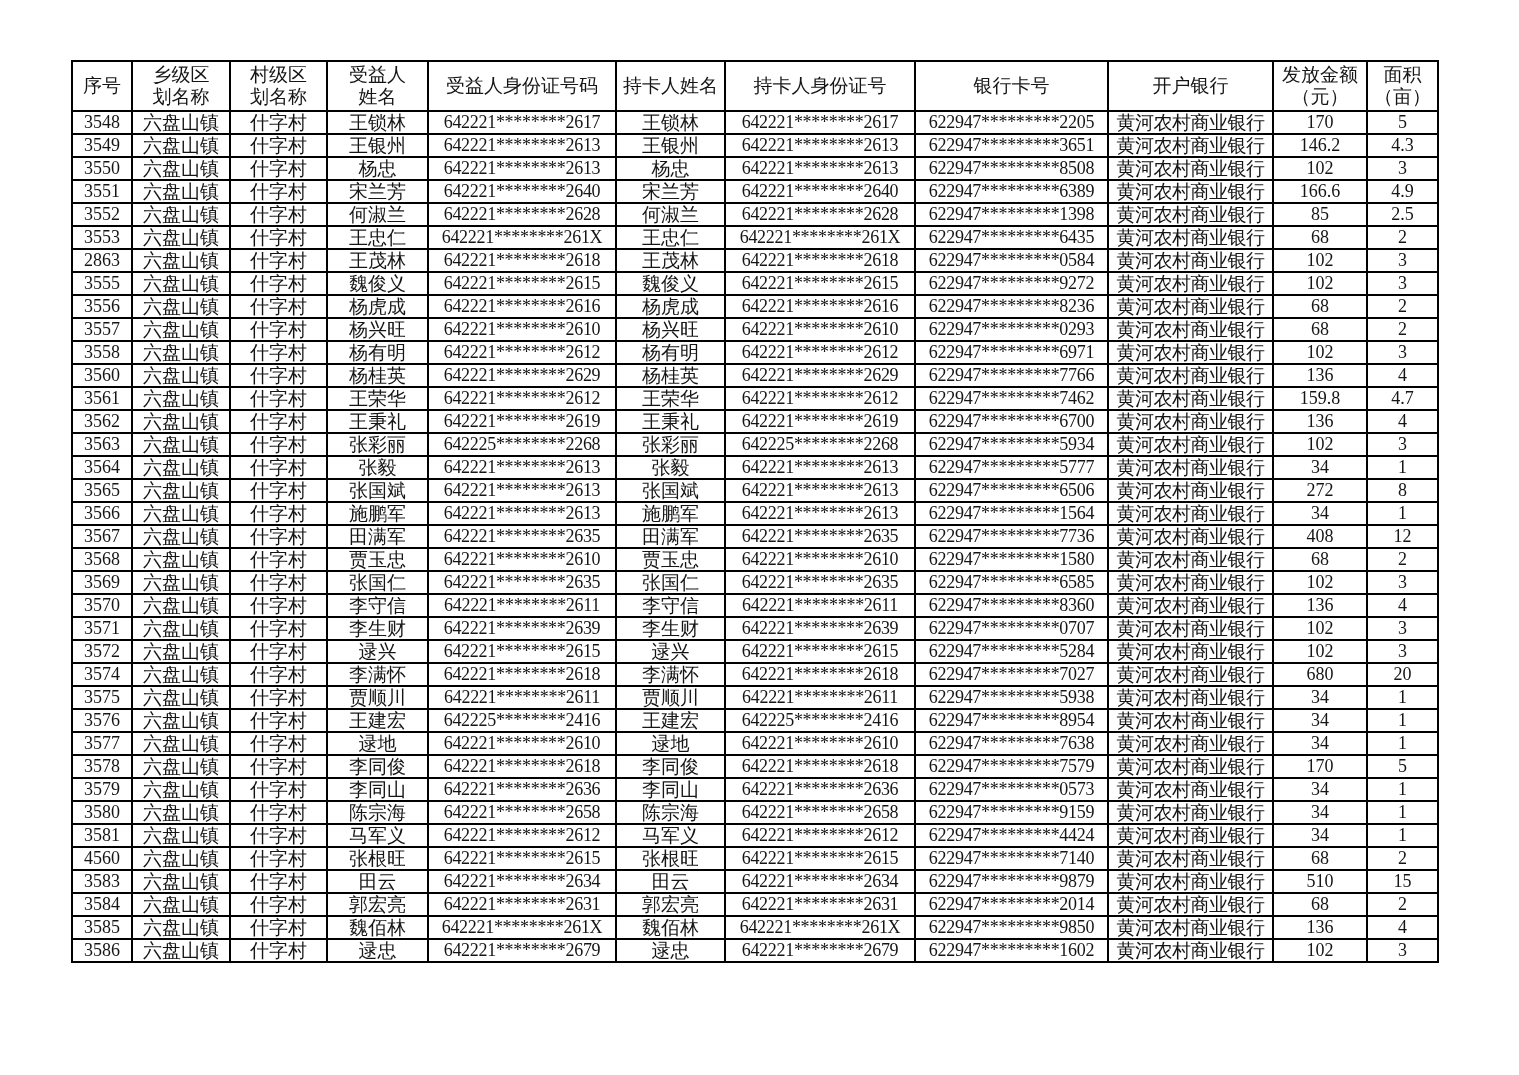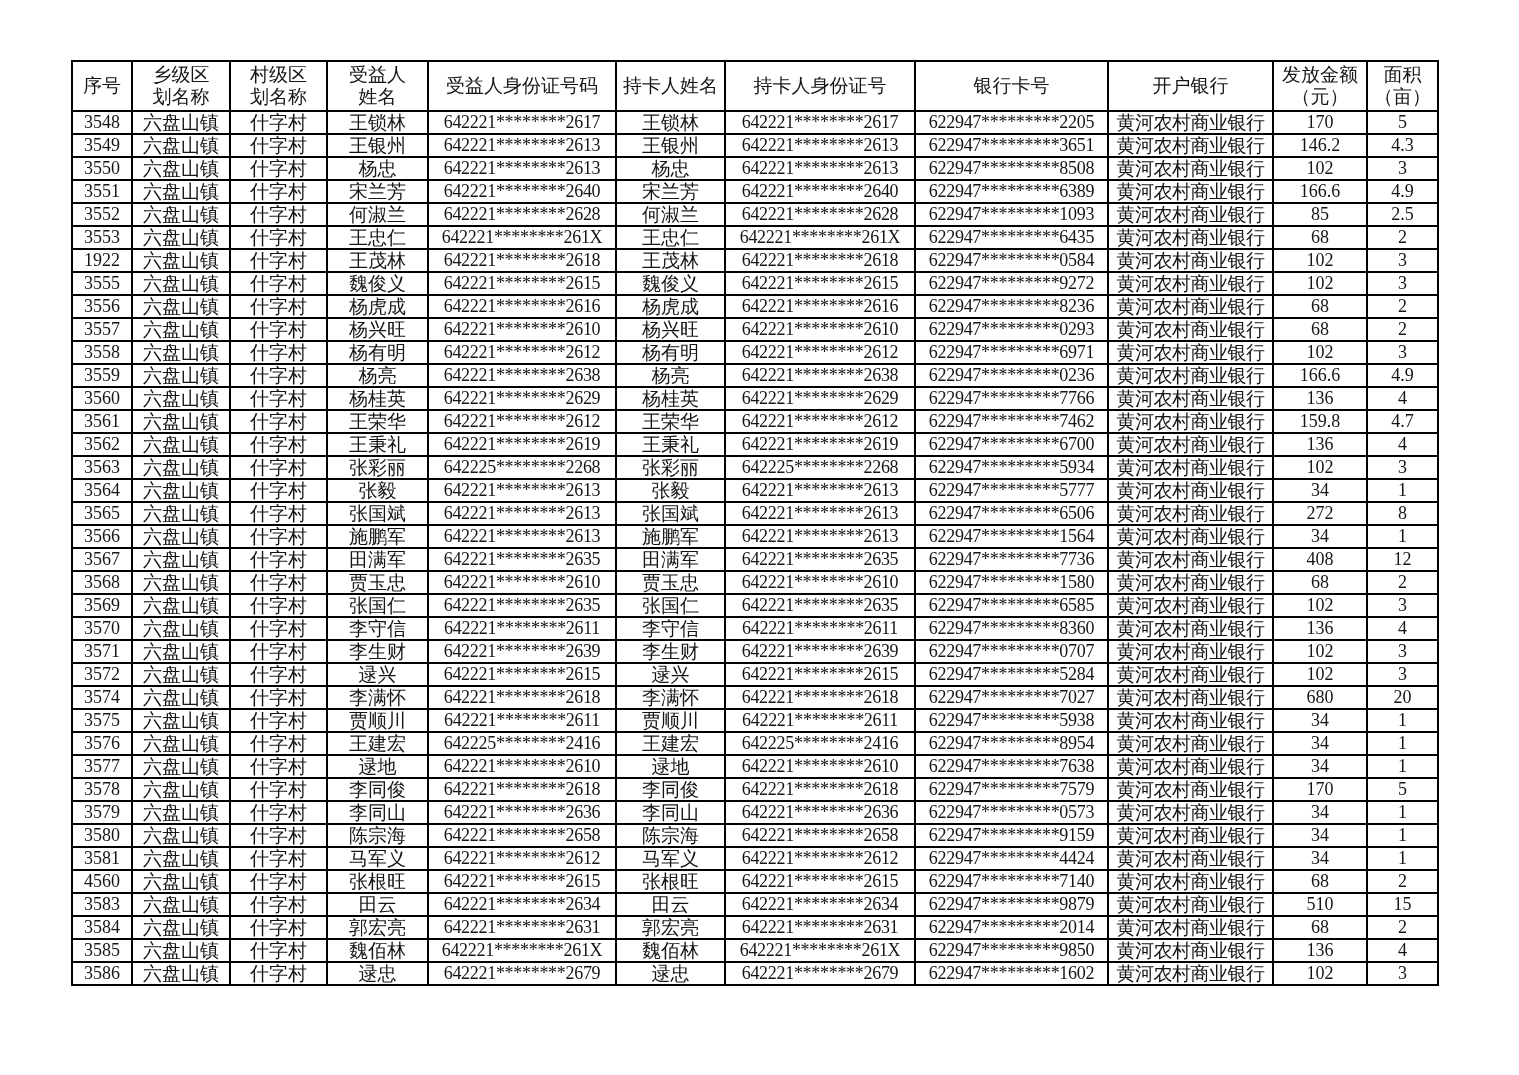--- a/index.html
+++ b/index.html
@@ -168,40 +168,40 @@
           <td class="c-area">4.9</td>
         </tr>
         <tr>
           <td class="c-seq">3552</td>
           <td class="c-township">六盘山镇</td>
           <td class="c-village">什字村</td>
           <td class="c-beneficiary">何淑兰</td>
           <td class="c-beneficiary_id">642221********2628</td>
           <td class="c-cardholder">何淑兰</td>
           <td class="c-cardholder_id">642221********2628</td>
-          <td class="c-card_no">622947*********1093</td>
+          <td class="c-card_no">622947*********1398</td>
           <td class="c-bank">黄河农村商业银行</td>
           <td class="c-amount">85</td>
           <td class="c-area">2.5</td>
         </tr>
         <tr>
           <td class="c-seq">3553</td>
           <td class="c-township">六盘山镇</td>
           <td class="c-village">什字村</td>
           <td class="c-beneficiary">王忠仁</td>
           <td class="c-beneficiary_id">642221********261X</td>
           <td class="c-cardholder">王忠仁</td>
           <td class="c-cardholder_id">642221********261X</td>
           <td class="c-card_no">622947*********6435</td>
           <td class="c-bank">黄河农村商业银行</td>
           <td class="c-amount">68</td>
           <td class="c-area">2</td>
         </tr>
         <tr>
-          <td class="c-seq">1922</td>
+          <td class="c-seq">2863</td>
           <td class="c-township">六盘山镇</td>
           <td class="c-village">什字村</td>
           <td class="c-beneficiary">王茂林</td>
           <td class="c-beneficiary_id">642221********2618</td>
           <td class="c-cardholder">王茂林</td>
           <td class="c-cardholder_id">642221********2618</td>
           <td class="c-card_no">622947*********0584</td>
           <td class="c-bank">黄河农村商业银行</td>
           <td class="c-amount">102</td>
           <td class="c-area">3</td>
@@ -252,33 +252,20 @@
           <td class="c-beneficiary">杨有明</td>
           <td class="c-beneficiary_id">642221********2612</td>
           <td class="c-cardholder">杨有明</td>
           <td class="c-cardholder_id">642221********2612</td>
           <td class="c-card_no">622947*********6971</td>
           <td class="c-bank">黄河农村商业银行</td>
           <td class="c-amount">102</td>
           <td class="c-area">3</td>
         </tr>
         <tr>
-          <td class="c-seq">3559</td>
-          <td class="c-township">六盘山镇</td>
-          <td class="c-village">什字村</td>
-          <td class="c-beneficiary">杨亮</td>
-          <td class="c-beneficiary_id">642221********2638</td>
-          <td class="c-cardholder">杨亮</td>
-          <td class="c-cardholder_id">642221********2638</td>
-          <td class="c-card_no">622947*********0236</td>
-          <td class="c-bank">黄河农村商业银行</td>
-          <td class="c-amount">166.6</td>
-          <td class="c-area">4.9</td>
-        </tr>
-        <tr>
           <td class="c-seq">3560</td>
           <td class="c-township">六盘山镇</td>
           <td class="c-village">什字村</td>
           <td class="c-beneficiary">杨桂英</td>
           <td class="c-beneficiary_id">642221********2629</td>
           <td class="c-cardholder">杨桂英</td>
           <td class="c-cardholder_id">642221********2629</td>
           <td class="c-card_no">622947*********7766</td>
           <td class="c-bank">黄河农村商业银行</td>
           <td class="c-amount">136</td>

